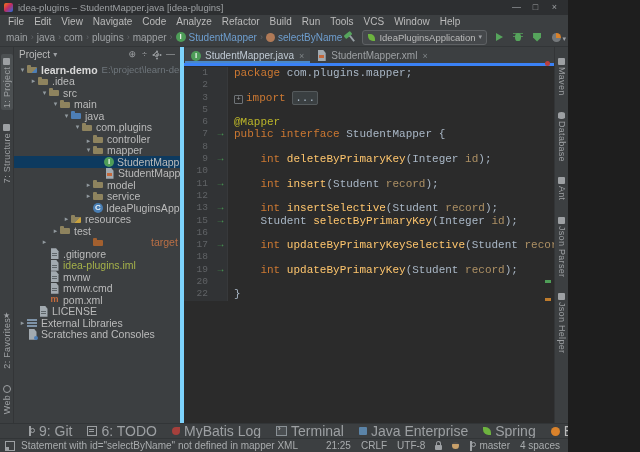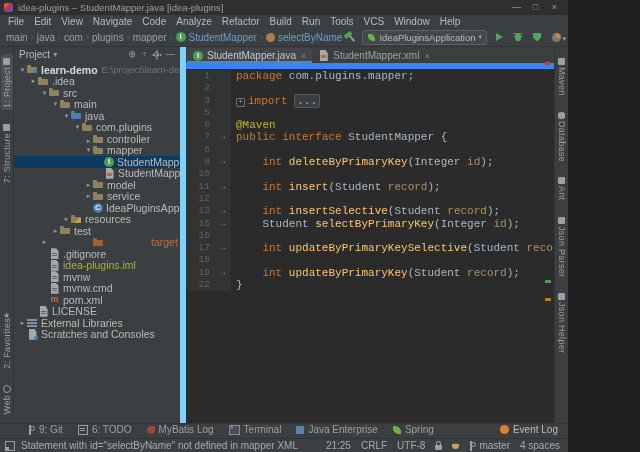--- a/index.html
+++ b/index.html
@@ -33,21 +33,21 @@
   .vlabel{font-size:9px;color:#9DA0A3;letter-spacing:.3px}
   .rstripe .vlabel{writing-mode:vertical-rl}
   .lstripe .vlabel{writing-mode:vertical-rl;transform:rotate(180deg)}
   .grp-bottom{margin-top:auto}
   .sic{width:7px;height:7px;background:#9DA0A3;border-radius:1px;margin:2px 0;flex:none}
   .favorites-star-icon{background:none}
   .favorites-star-icon::before{content:"★";color:#9DA0A3;font-size:8px;line-height:7px}
   .web-globe-icon{border-radius:50%;background:none;border:1px solid #9DA0A3;width:6px;height:6px}
   .database-tool-icon{border-radius:50% 50% 40% 40%/30% 30% 20% 20%}
   
-  .project{width:166px;background:#3C3F41;display:flex;flex-direction:column;border-right:6px solid #7dd3fc;flex:none}
+  .project{width:166px;background:#3C3F41;display:flex;flex-direction:column;border-right:4px solid #7dd3fc;flex:none}
   .phead{height:15px;display:flex;align-items:center;gap:3px;padding:0 5px;flex:none}
   .ptitle{color:#BBBBBB}
   .phead-caret{color:#9DA0A3;font-size:8px}
   .phead-icons{margin-left:auto;display:flex;align-items:center;gap:6px}
   .ph-ic{color:#9DA0A3;font-size:9px;line-height:9px}
   .gear-icon{position:relative;width:7px;height:7px}
   .gear-icon::before{content:"";position:absolute;inset:1px;border:1.5px solid #9DA0A3;border-radius:50%}
   .gear-icon::after{content:"";position:absolute;left:2.5px;top:2.5px;width:2px;height:2px;background:#9DA0A3;
       box-shadow:0 -3.5px 0 #9DA0A3,0 3.5px 0 #9DA0A3,-3.5px 0 0 #9DA0A3,3.5px 0 0 #9DA0A3;border-radius:50%}
   .ptree{flex:1;overflow:hidden;padding-top:2px}
@@ -90,21 +90,21 @@
   .debug-icon::before{content:"";width:6px;height:8px;background:#56A45C;border-radius:50% 50% 45% 45%}
   .debug-icon::after{content:"";position:absolute;top:3px;left:2px;width:10px;height:1px;background:#56A45C;box-shadow:0 3px 0 #56A45C;opacity:.75}
   .coverage-icon::before{content:"";width:8px;height:9px;background:#56A45C;clip-path:polygon(0 0,100% 0,100% 55%,50% 100%,0 55%)}
   .profiler-icon::before{content:"";width:9px;height:9px;border-radius:50%;background:conic-gradient(#D9822B 0 100deg,#75797C 100deg 360deg)}
   .profiler-icon::after{content:"▾";font-size:7px;color:#9DA0A3;position:absolute;right:-3px;bottom:1px}
   .stop-icon::before{content:"";width:8px;height:8px;background:#6E7174;border-radius:1px}
   .update-icon::before{content:"↙";color:#4E9EDD;font-weight:bold;font-size:11px}
   .chevron-down-icon{color:#9DA0A3;font-size:7px}
   
   .editorcol{flex:1;display:flex;flex-direction:column;min-width:0;background:#2B2B2B;position:relative}
-  .tabbar{height:16px;background:#3C3F41;display:flex;align-items:flex-end;padding-left:1px;border-bottom:6px solid #3b82f6;flex:none}
+  .tabbar{height:16px;background:#3C3F41;display:flex;align-items:flex-end;padding-left:1px;border-bottom:3px solid #3b82f6;flex:none}
   .tab{display:flex;align-items:center;gap:4px;height:15px;padding:0 6px;font-size:10px;color:#9DA0A3;white-space:nowrap}
   .tab.active{background:#424649;color:#BFC9D3;box-shadow:inset 0 -2px 0 #4A88C7}
   .tab-close{color:#7F8487;font-size:9px;margin-left:1px}
   .editor{flex:1;position:relative;padding-top:1px;font-family:"Liberation Mono","DejaVu Sans Mono",monospace;font-size:11px;overflow:hidden}
   .line{display:flex;height:12.3px;line-height:12.3px}
   .ln{width:24px;flex:none;text-align:right;padding-right:3px;color:#606366;background:#313335;font-size:9.5px}
   .gbar{width:3px;flex:none;background:#313335}
   .cur .gbar{background:#3F7CAC}
   .gmark{width:13px;flex:none;background:#313335;border-right:1px solid #37393B;text-align:center;overflow:hidden}
   .garrow{color:#499C54;font-weight:bold;font-size:10px;line-height:12.3px}
@@ -114,22 +114,22 @@
   .tok-k{color:#CC7832}.tok-d{color:#A9B7C6}.tok-m{color:#FFC66D}.tok-a{color:#BBB529}.tok-p{color:#AD9064}
   .tok-f{background:#3A3F41;border:1px solid #555A5C;border-radius:2px;padding:0 2px;color:#A9B7C6}
   .tok-fb{display:inline-block;width:7px;height:7px;line-height:6px;border:1px solid #6E7377;color:#9DA0A3;font-size:7px;text-align:center;margin-right:3px;border-radius:1px;font-family:"Liberation Sans",sans-serif}
   .tok-hs{background:#52503A;color:#B6C378;border-bottom:1px dotted #C9A23D}
   .tok-hp{background:#3B514D;color:#FFEF28}
   .emark{position:absolute;z-index:3}
   .emark.err{right:4px;top:14px;width:5px;height:5px;border-radius:50%;background:#BC3F3C}
   .emark.caretmark{right:3px;top:233px;width:6px;height:3px;background:#4F9E58}
   .emark.warn{right:3px;top:251px;width:6px;height:3px;background:#BE7B2C}
   
-  .bottombar{height:14px;background:#3C3F41;border-top:1px solid #323537;display:flex;align-items:flex-start;
-             font-size:10px;color:#9DA0A3;padding-left:28px;gap:15px;flex:none;white-space:nowrap}
+  .bottombar{height:14px;background:#3C3F41;border-top:1px solid #323537;display:flex;align-items:center;
+             font-size:14px;color:#9DA0A3;padding-left:28px;gap:15px;flex:none;white-space:nowrap}
   .bt{display:flex;align-items:center;gap:4px}
   .bb{display:inline-block;position:relative;flex:none}
   .git-branch-icon,.branch-icon{width:7px;height:10px}
   .git-branch-icon::before,.branch-icon::before{content:"";position:absolute;left:1px;top:0;width:1.5px;height:10px;background:#9DA0A3}
   .git-branch-icon::after,.branch-icon::after{content:"";position:absolute;right:0;top:1.5px;width:3px;height:3px;border:1px solid #9DA0A3;border-radius:50%}
   .todo-icon{width:8px;height:8px;border:1px solid #9DA0A3}
   .todo-icon::before{content:"";position:absolute;left:1px;top:2px;width:5px;height:1px;background:#9DA0A3;box-shadow:0 2px 0 #9DA0A3}
   .mybatis-log-icon{width:8px;height:8px;background:#A6403C;border-radius:50% 0 50% 50%}
   .terminal-icon{width:9px;height:8px;background:#4A4E51;border:1px solid #8A9196}
   .terminal-icon::before{content:"›";position:absolute;left:1px;top:-3px;font-size:8px;color:#D0D0D0}
@@ -426,21 +426,21 @@
           <div class="line">
             <span class="ln">5</span>
             <span class="gbar"></span>
             <span class="gmark"></span>
             <span class="code"></span>
           </div>
           <div class="line">
             <span class="ln">6</span>
             <span class="gbar"></span>
             <span class="gmark"></span>
-            <span class="code"><span class="tok-a">@Maven</span></span>
+            <span class="code"><span class="tok-a">@Mapper</span></span>
           </div>
           <div class="line">
             <span class="ln">7</span>
             <span class="gbar"></span>
             <span class="gmark garrow">→</span>
             <span class="code"><span class="tok-k">public interface</span><span class="tok-d"> StudentMapper {</span></span>
           </div>
           <div class="line">
             <span class="ln">8</span>
             <span class="gbar"></span>
@@ -499,20 +499,26 @@
             <span class="ln">18</span>
             <span class="gbar"></span>
             <span class="gmark"></span>
             <span class="code"></span>
           </div>
           <div class="line">
             <span class="ln">19</span>
             <span class="gbar"></span>
             <span class="gmark garrow">→</span>
             <span class="code"><span class="tok-d">    </span><span class="tok-k">int</span><span class="tok-d"> </span><span class="tok-m">updateByPrimaryKey</span><span class="tok-d">(Student </span><span class="tok-p">record</span><span class="tok-d">);</span></span>
+          </div>
+          <div class="line">
+            <span class="ln">20</span>
+            <span class="gbar"></span>
+            <span class="gmark"></span>
+            <span class="code"></span>
           </div>
           <div class="line">
             <span class="ln">22</span>
             <span class="gbar"></span>
             <span class="gmark"></span>
             <span class="code"><span class="tok-d">}</span></span>
           </div>
         </div>
       <span class="emark err"></span>
       <span class="emark caretmark"></span>

